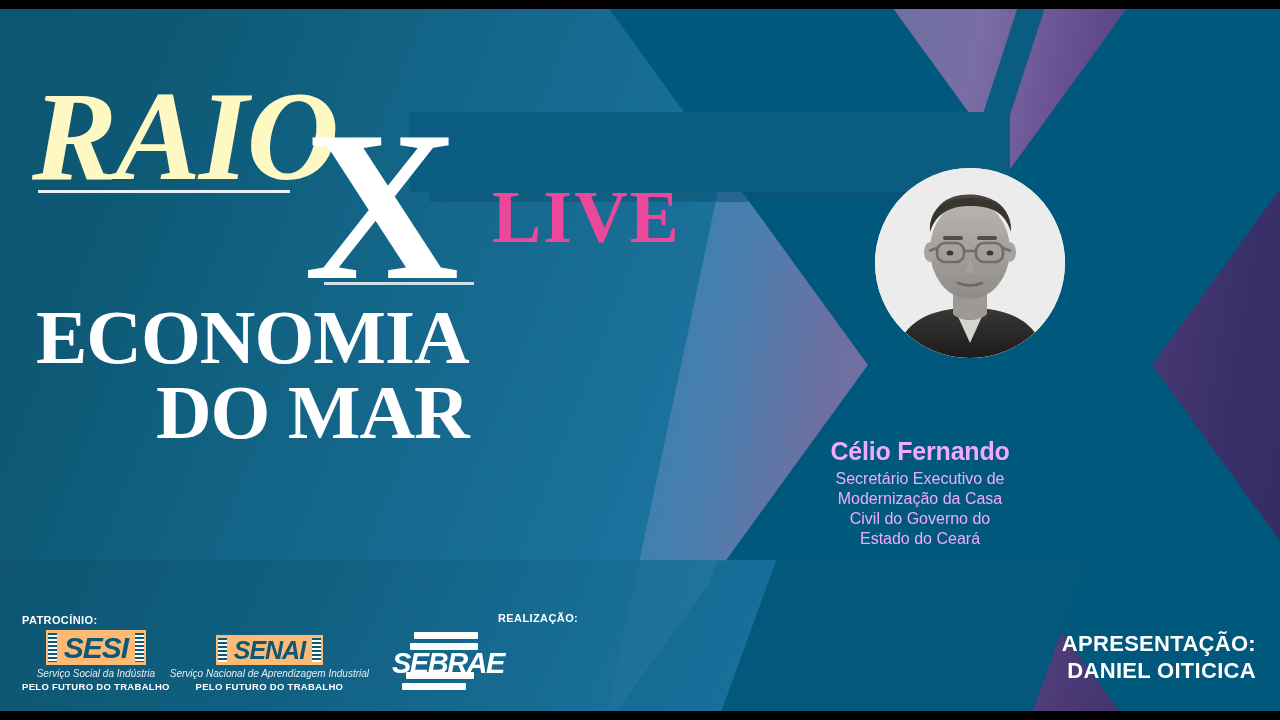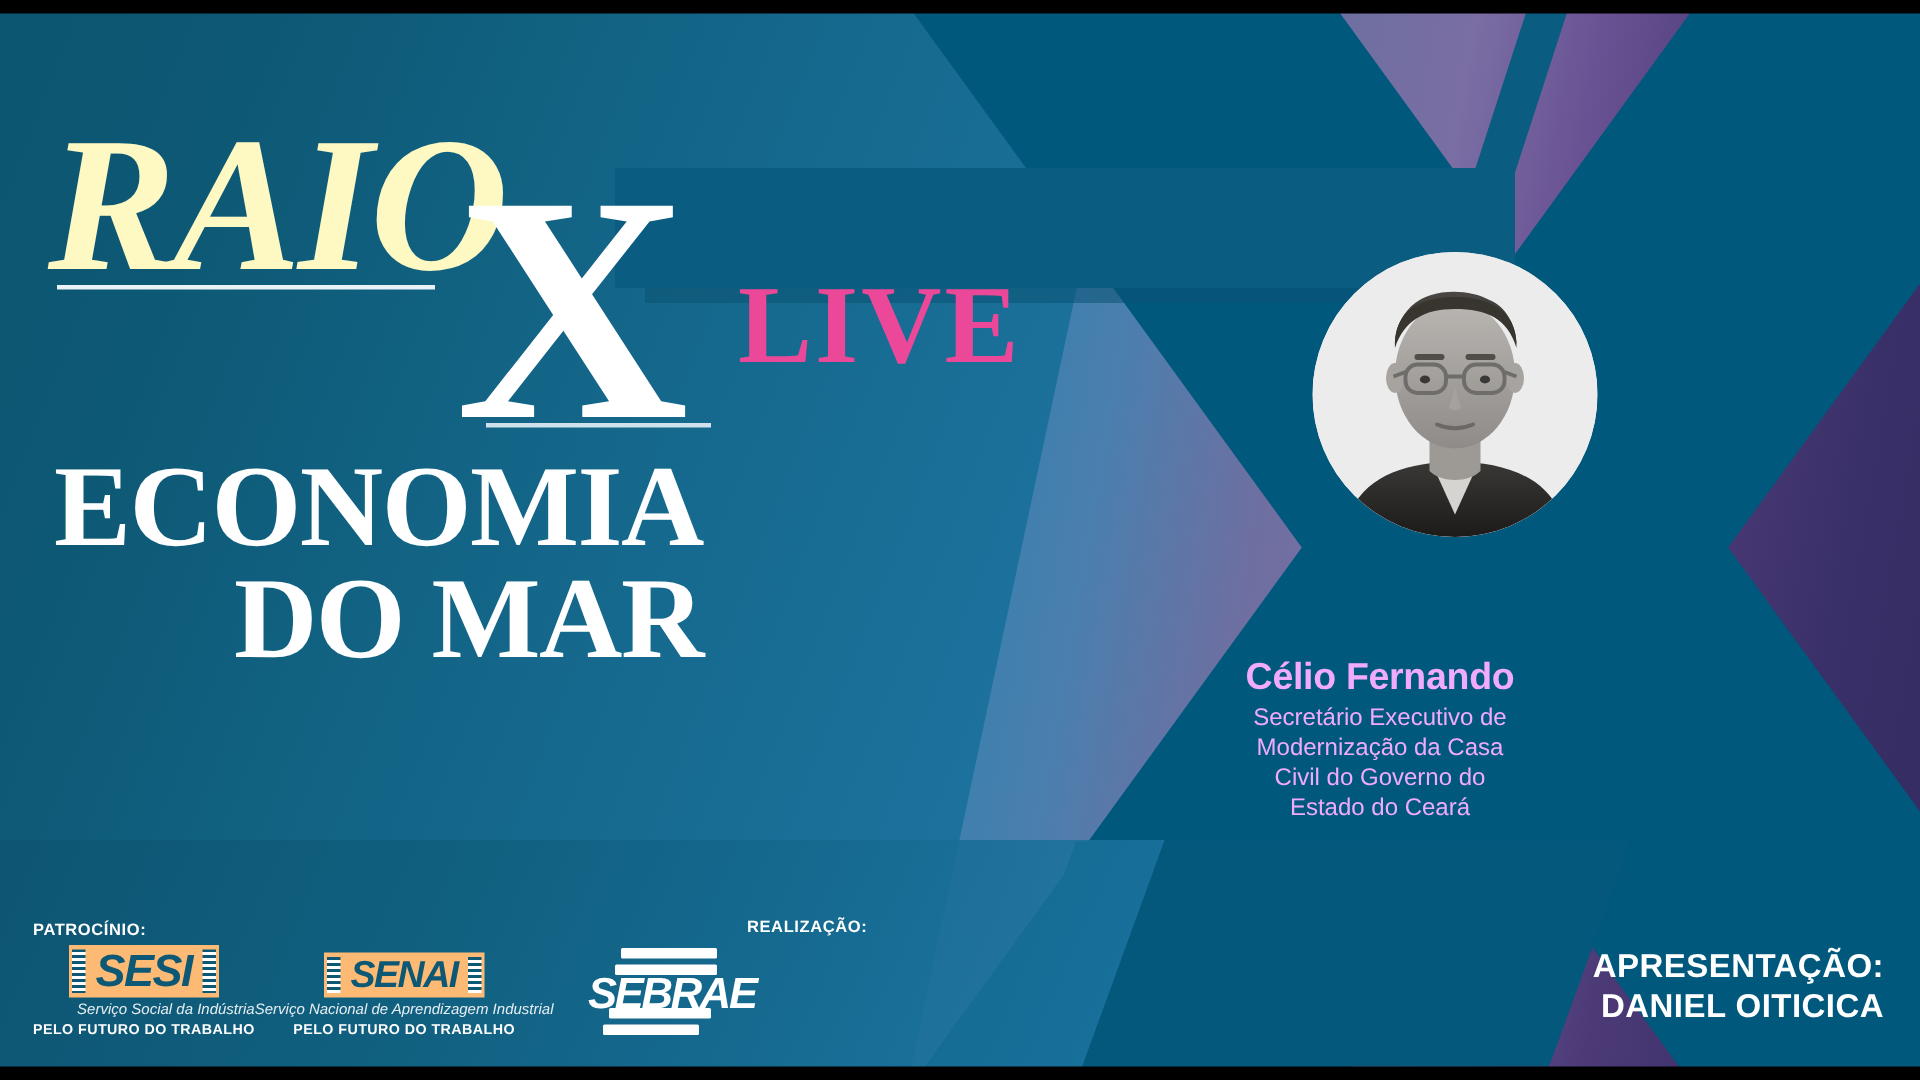--- a/index.html
+++ b/index.html
@@ -149,21 +149,21 @@
     font-style:italic; font-weight:700; font-size:30px; color:#0d5874;
     letter-spacing:-1px; line-height:1.05; display:block;
   }
   .logo-box .word.small { font-size:25px; }
   .stripes-l, .stripes-r {
     position:absolute; top:3px; bottom:3px; width:9px;
     background:repeating-linear-gradient(to bottom,#0d5874 0 2px,#fff 2px 4px);
   }
   .stripes-l { left:2px; } .stripes-r { right:2px; }
   .spons-sub {
-    color:#e6eef2; font-size:10px; font-style:italic; margin-top:3px; text-align:right; white-space:nowrap;
+    color:#e6eef2; font-size:10px; font-style:italic; margin-top:3px; text-align:center; white-space:nowrap;
   }
   .spons-tag {
     color:#fff; font-size:9.5px; font-weight:700; margin-top:2px; text-align:center; letter-spacing:.3px; white-space:nowrap;
   }
 
   .realiz { position:absolute; left:380px; bottom:30px; z-index:30; }
   .realiz-label {
     color:#fff; font-size:11px; font-weight:700; letter-spacing:.4px;
     text-align:center; margin-bottom:6px; position:absolute; left:118px; top:-20px; white-space:nowrap;
   }

